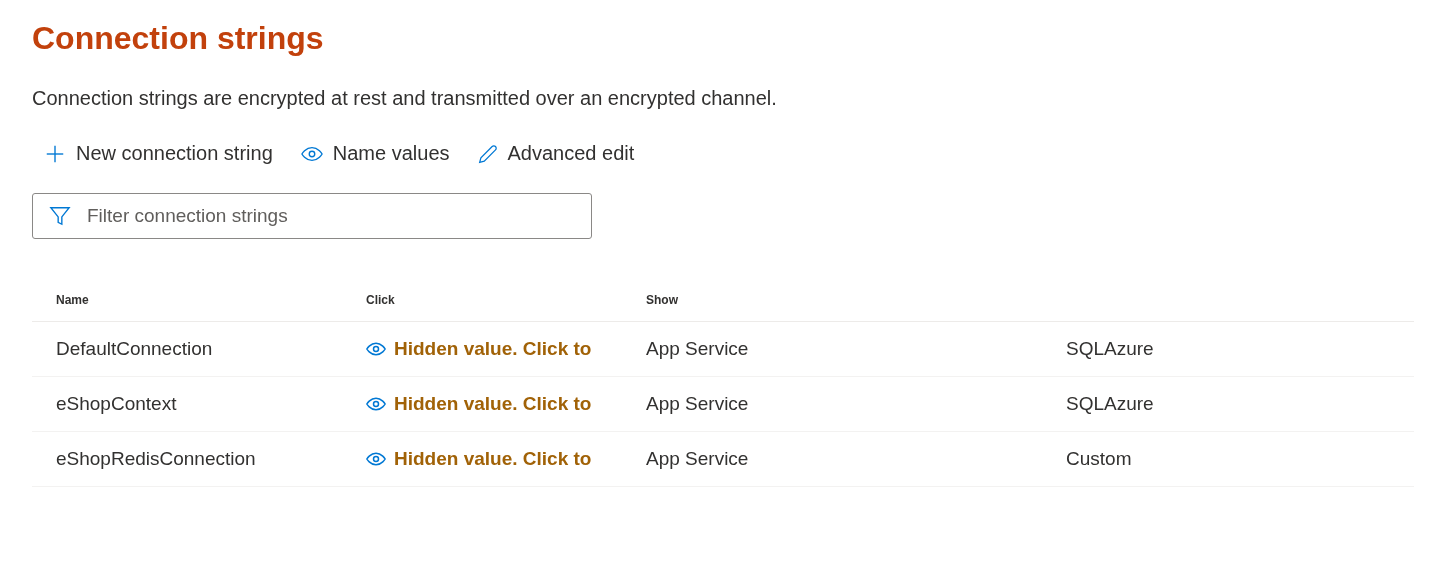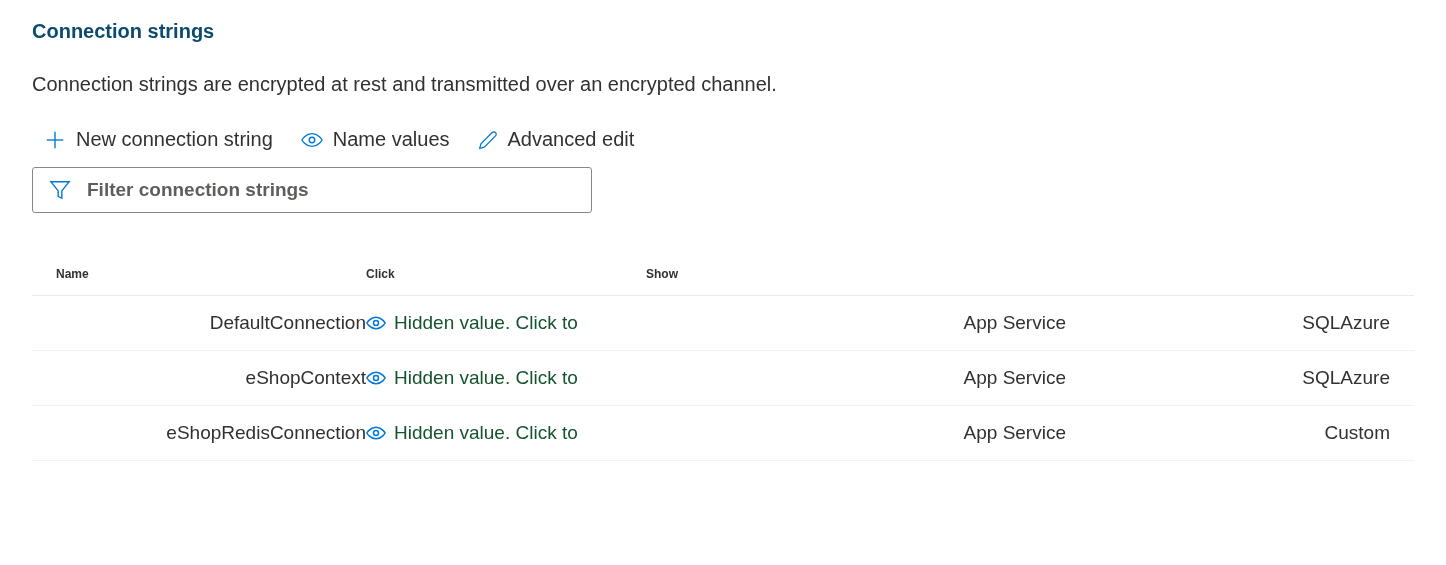--- a/index.html
+++ b/index.html
@@ -7,35 +7,35 @@
       margin: 0;
       padding: 0;
     }
     body {
       font-family: 'Segoe UI', -apple-system, BlinkMacSystemFont, sans-serif;
       background: #ffffff;
       color: #323130;
       padding: 20px 32px;
     }
     .section-title {
-      font-size: 20px;
+      font-size: 32px;
       font-weight: 700;
-      color: #0c4a6e;
+      color: #c2410c;
       margin-bottom: 30px;
     }
     .section-description {
       font-size: 20px;
       color: #323130;
       margin-bottom: 32px;
     }
     .toolbar {
       display: flex;
       align-items: center;
       gap: 28px;
-      margin-bottom: 16px;
+      margin-bottom: 28px;
       padding-left: 12px;
     }
     .toolbar-button {
       display: flex;
       align-items: center;
       gap: 10px;
       background: none;
       border: none;
       cursor: pointer;
       font-size: 20px;
@@ -60,21 +60,20 @@
       padding: 0 16px;
       gap: 16px;
     }
     .filter-box input {
       border: none;
       outline: none;
       font-size: 19px;
       flex: 1;
       color: #4d7c0f;
       background: transparent;
-      font-weight: bold;
     }
     .filter-box input::placeholder {
       color: #605e5c;
     }
     .filter-icon {
       color: #0078d4;
     }
     .table {
       margin-top: 40px;
       width: 100%;
@@ -89,41 +88,41 @@
       font-size: 12px;
       font-weight: 700;
       color: #323130;
     }
     .table-row {
       display: grid;
       grid-template-columns: 310px 280px 420px 1fr;
       padding: 16px 24px;
       border-bottom: 1px solid #f3f2f1;
       align-items: center;
-      text-align: right;
     }
     .table-cell {
       font-size: 19px;
       color: #323130;
     }
     .value-cell {
       display: flex;
       align-items: center;
       gap: 8px;
       color: #0078d4;
       cursor: pointer;
       white-space: nowrap;
       overflow: hidden;
     }
     .value-cell .eye-icon {
       color: #0078d4;
       flex-shrink: 0;
     }
     .value-link {
-      color: #14532d;
+      color: #a16207;
+      font-weight: bold;
     }
   </style>
 </head>
 <body>
 
 <h2 class="section-title">Connection strings</h2>
 
 <p class="section-description">Connection strings are encrypted at rest and transmitted over an encrypted channel.</p>
 
 <div class="toolbar">

